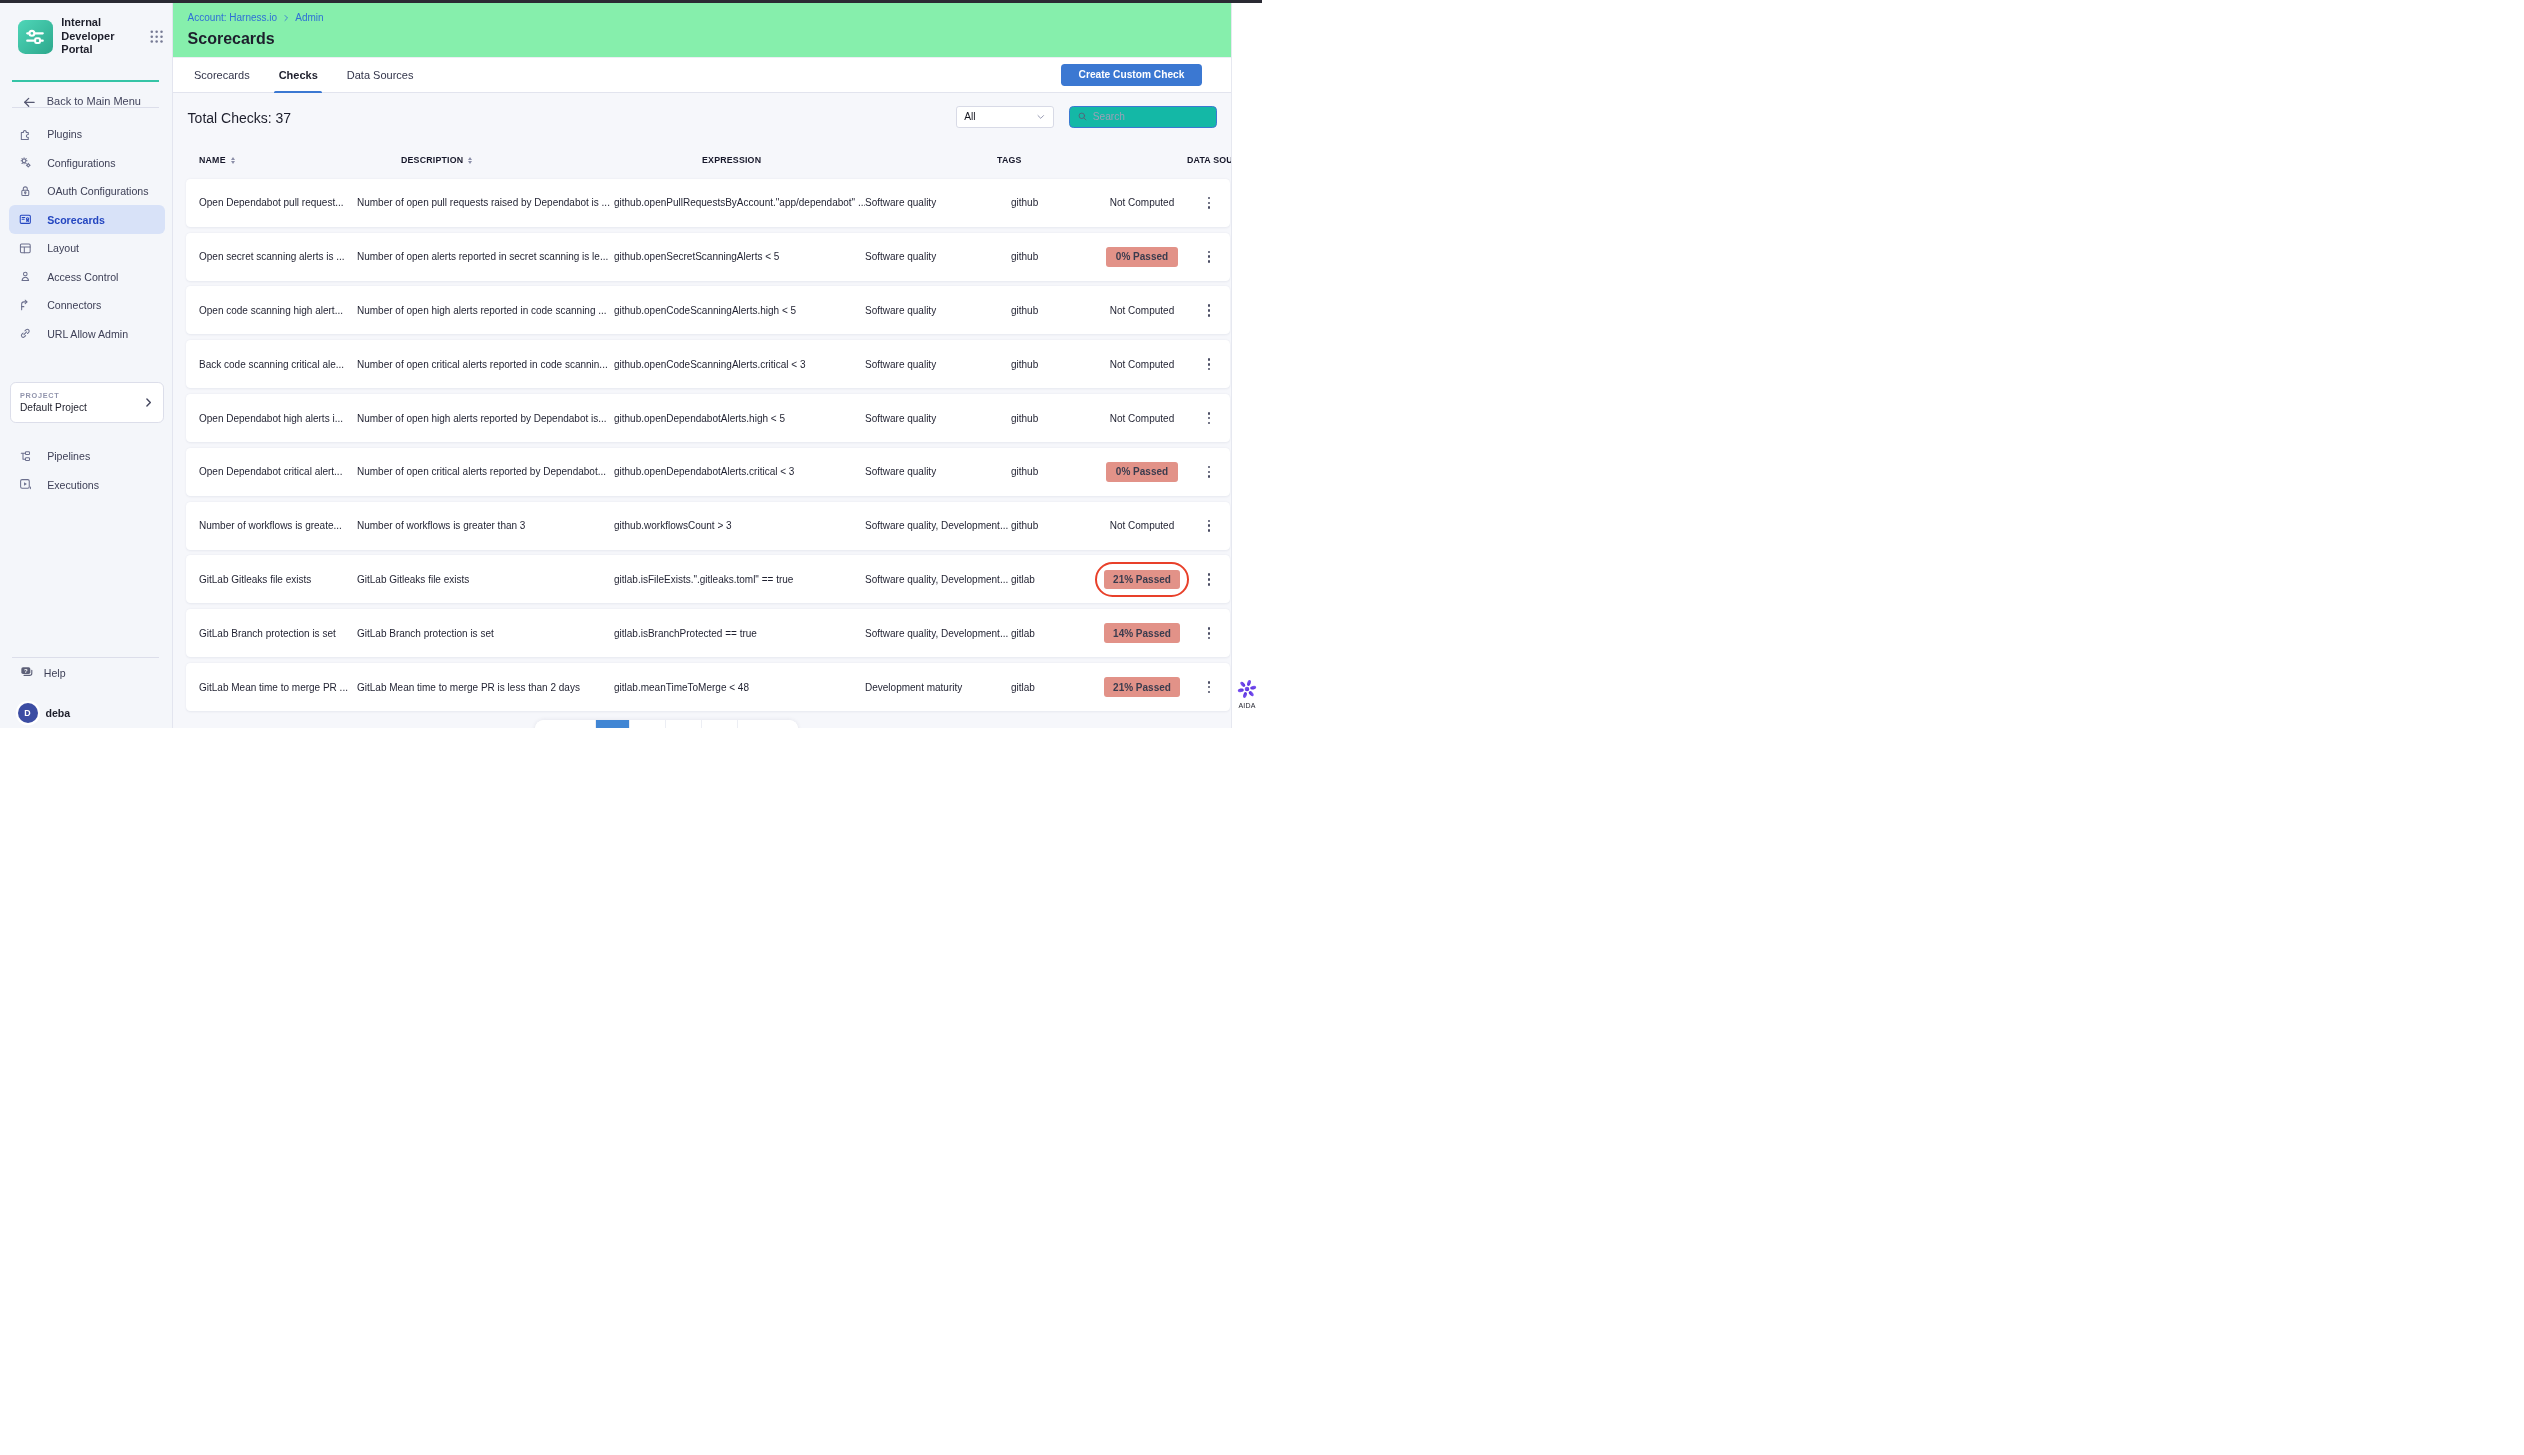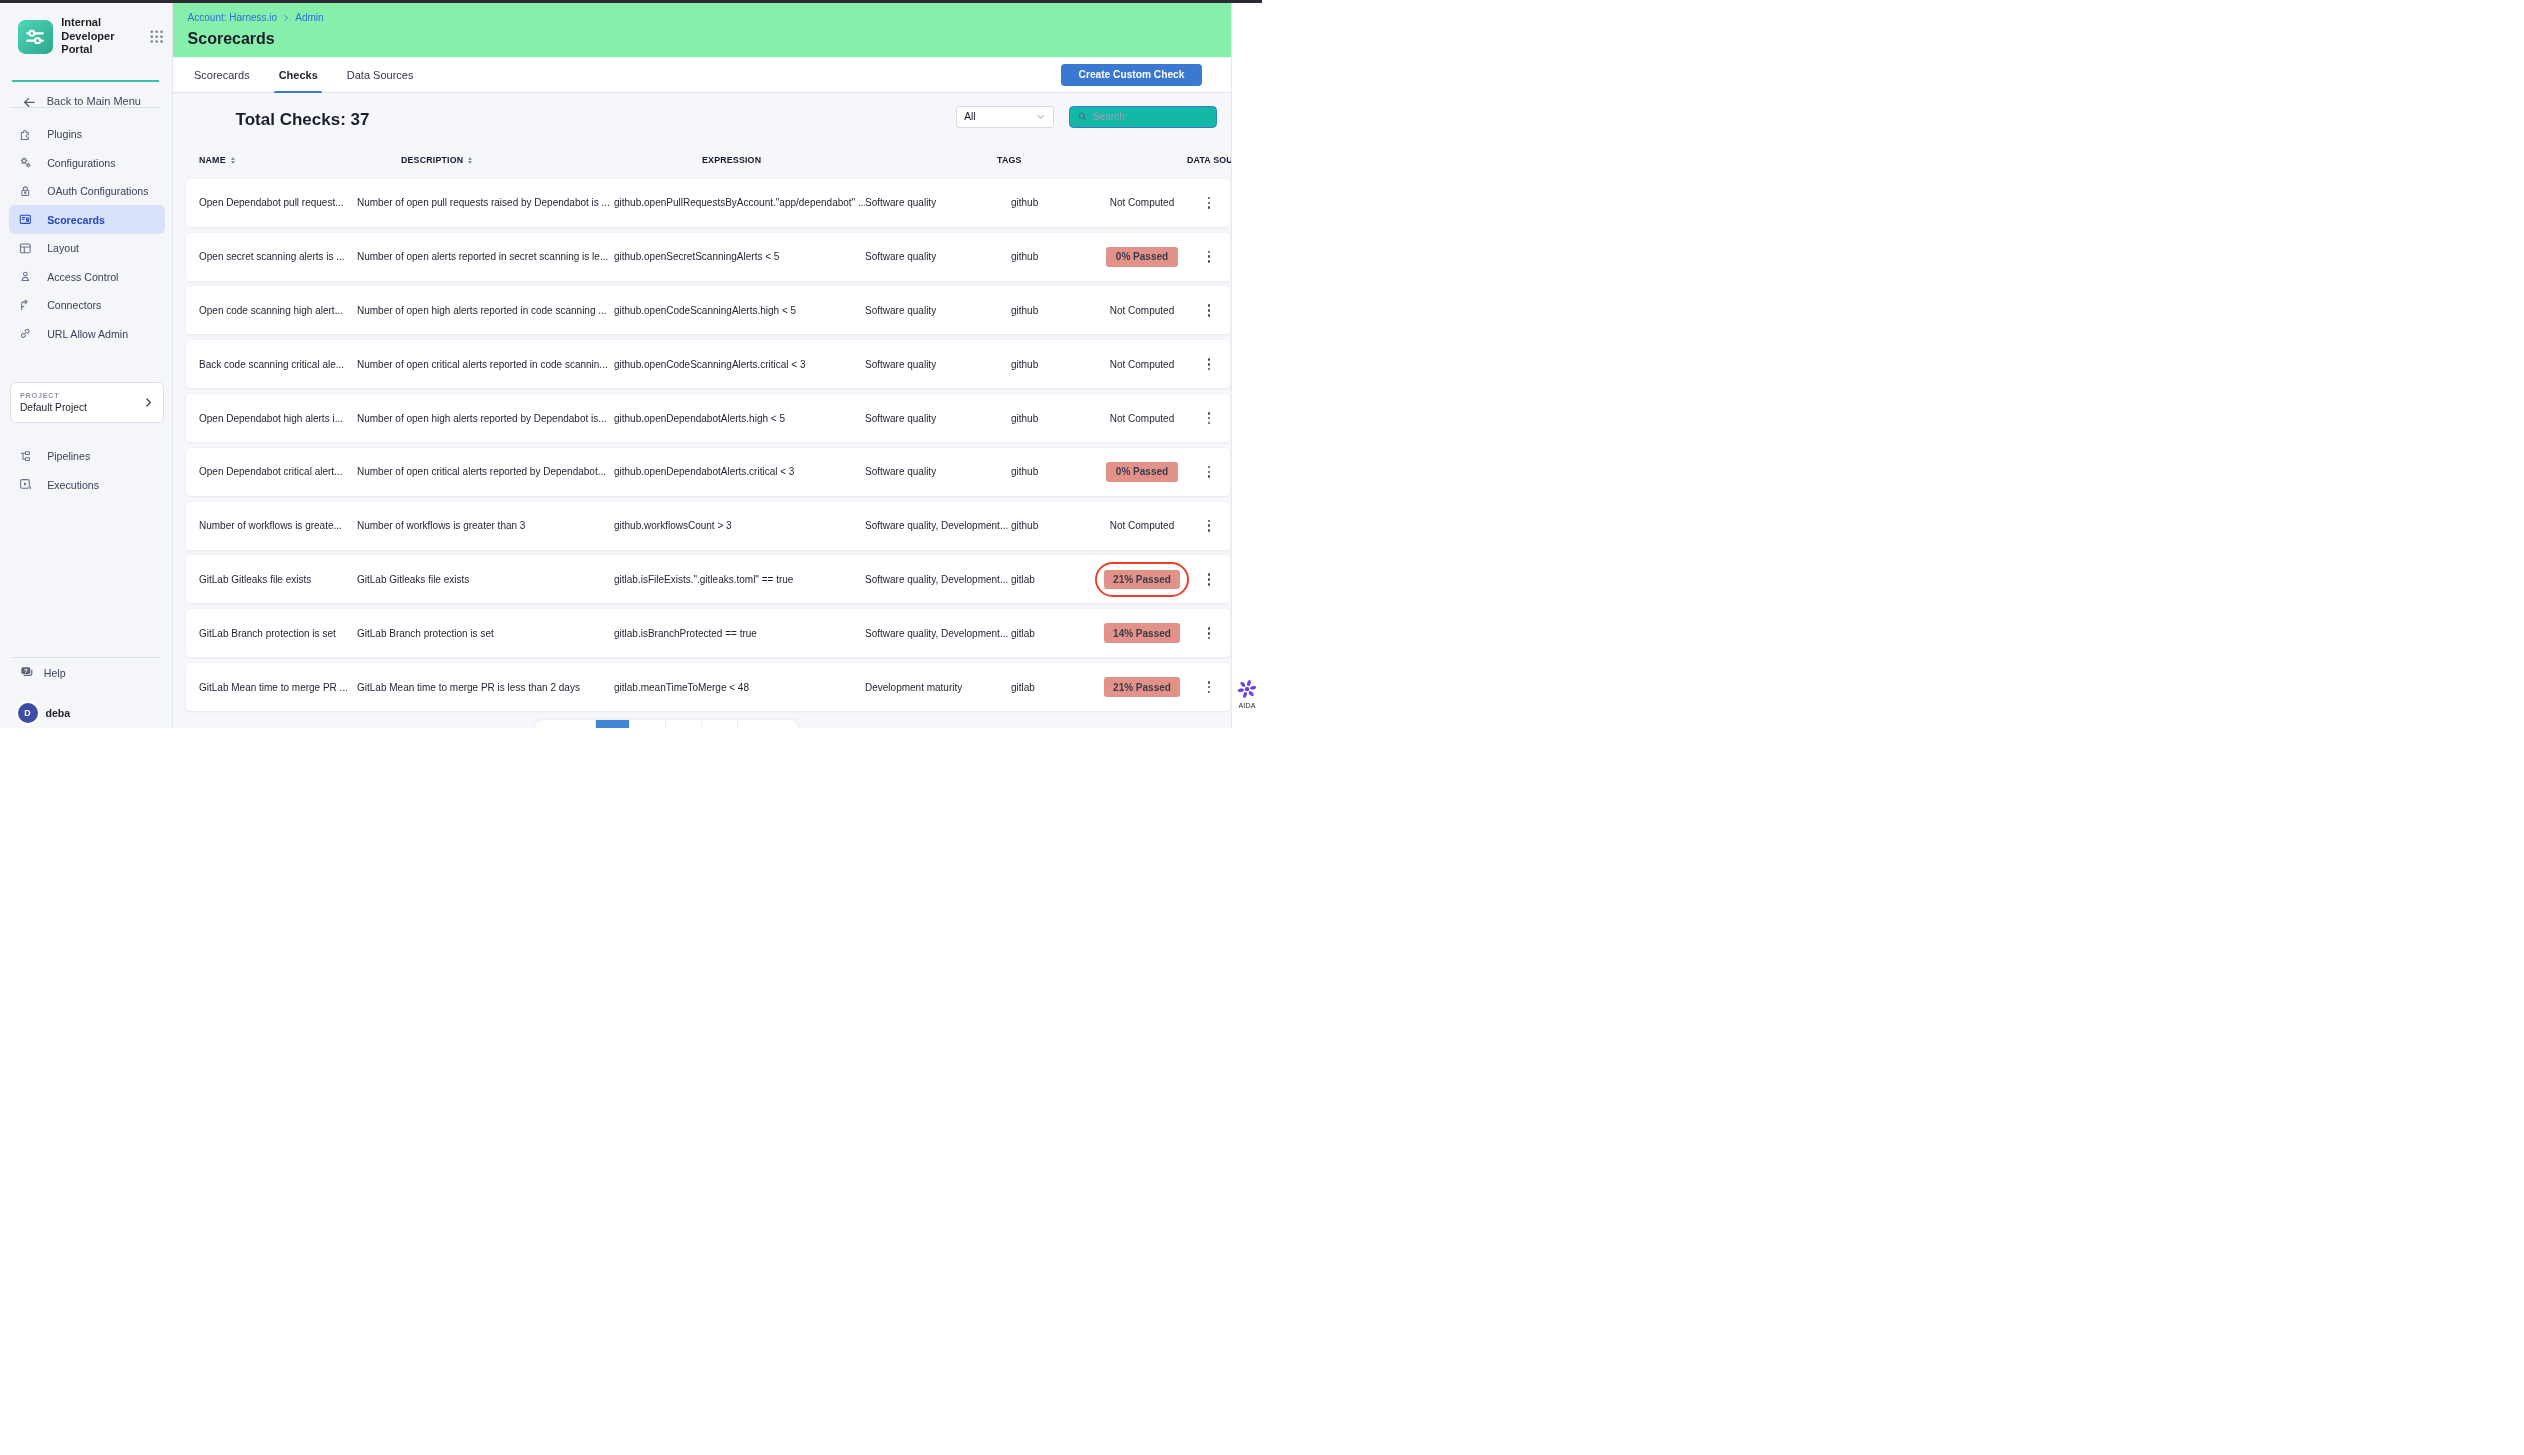--- a/index.html
+++ b/index.html
@@ -47,21 +47,21 @@
   .page-title { position:absolute; top:27px; left:14.6px; font-size:16px; font-weight:bold; color:#1d1e2c; }
   .tabs-band { position:absolute; top:54px; left:0; right:0; height:36px; background:#fff; border-top:0.7px solid #eceef4; border-bottom:0.7px solid #e2e4ee; }
   .tabs { position:absolute; left:21px; top:0; height:35px; display:flex; gap:29px; }
   .tab { position:relative; display:flex; align-items:center; font-size:11px; color:#32344a; cursor:pointer; }
   .tab.active { font-weight:bold; color:#1d1e2c; }
   .tab.active:after { content:""; position:absolute; left:-4.4px; right:-4.4px; bottom:0; height:2.2px; background:#3b78d2; border-radius:1.5px 1.5px 0 0; }
   .create-btn { position:absolute; left:888px; top:5.8px; width:141px; height:22.6px; background:#3b78d2; color:#fff;
     border:none; border-radius:3.7px; font-size:10.2px; font-weight:bold; cursor:pointer; font-family:inherit; }
 
   .content { position:absolute; top:90px; left:0; right:0; height:635px; overflow:hidden; }
-  .total-checks { position:absolute; top:17px; left:14.6px; font-size:17px; color:#1d1e2c; font-weight:700;margin-left:48px; }
+  .total-checks { position:absolute; top:17px; left:14.6px; font-size:14px; color:#1d1e2c; font-weight:400; }
   .filter-select { position:absolute; top:13px; left:783px; width:98px; height:22px; background:#fff;
     border:0.7px solid #d8dae6; border-radius:2.9px; display:flex; align-items:center; padding:0 7.3px; font-size:10.2px; color:#15161f; cursor:pointer; }
   .filter-select .val { flex:1; }
   .search-box { position:absolute; top:13px; left:896px; width:148px; height:22px; background:#14b8a6;
     border:1.1px solid #3b78d2; border-radius:4.4px; display:flex; align-items:center; padding:0 6.6px; gap:5.1px; }
   .search-box input { border:none; outline:none; background:transparent; font-size:10.2px; color:#1f2030; width:100%; font-family:inherit; }
   .search-box input::placeholder { color:#9aa0b5; }
 
   .t-head { position:absolute; top:53px; left:13px; width:1044px; height:29px; display:grid; align-items:center;
     grid-template-columns:158px 257px 251px 146px 80px 102px 1fr; padding-left:13px;gap:44px; }

